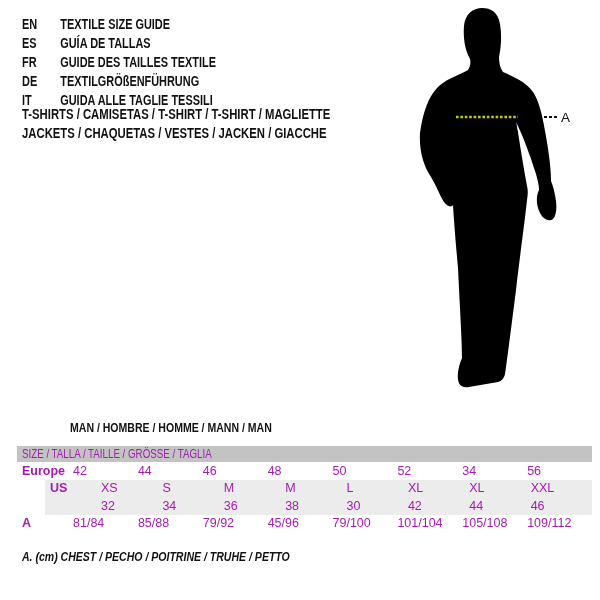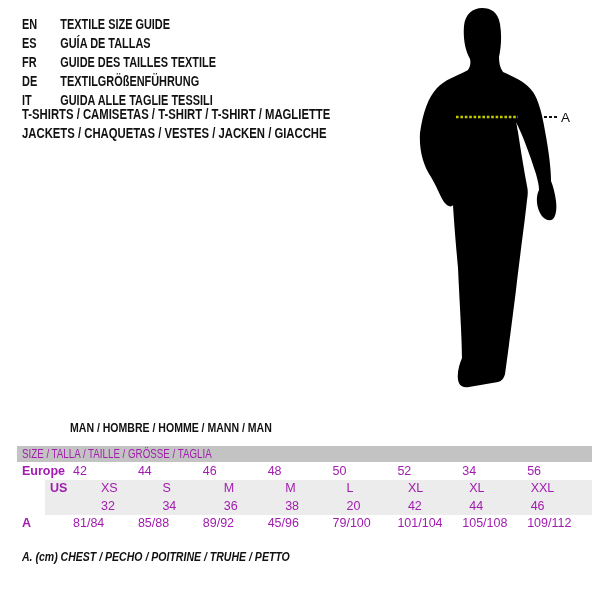--- a/index.html
+++ b/index.html
@@ -129,30 +129,30 @@
           <span class="cell">XL</span>
           <span class="cell">XL</span>
           <span class="cell">XXL</span>
         </div>
         <div class="trow">
           <span class="row-label"></span>
           <span class="cell">32</span>
           <span class="cell">34</span>
           <span class="cell">36</span>
           <span class="cell">38</span>
-          <span class="cell">20</span>
+          <span class="cell">30</span>
           <span class="cell">42</span>
           <span class="cell">44</span>
           <span class="cell">46</span>
         </div>
         <div class="trow">
           <span class="row-label">A</span>
           <span class="cell">81/84</span>
           <span class="cell">85/88</span>
-          <span class="cell">89/92</span>
+          <span class="cell">79/92</span>
           <span class="cell">45/96</span>
           <span class="cell">79/100</span>
           <span class="cell">101/104</span>
           <span class="cell">105/108</span>
           <span class="cell">109/112</span>
         </div>
       </div>
   </div>
 
   <div class="footnote">

